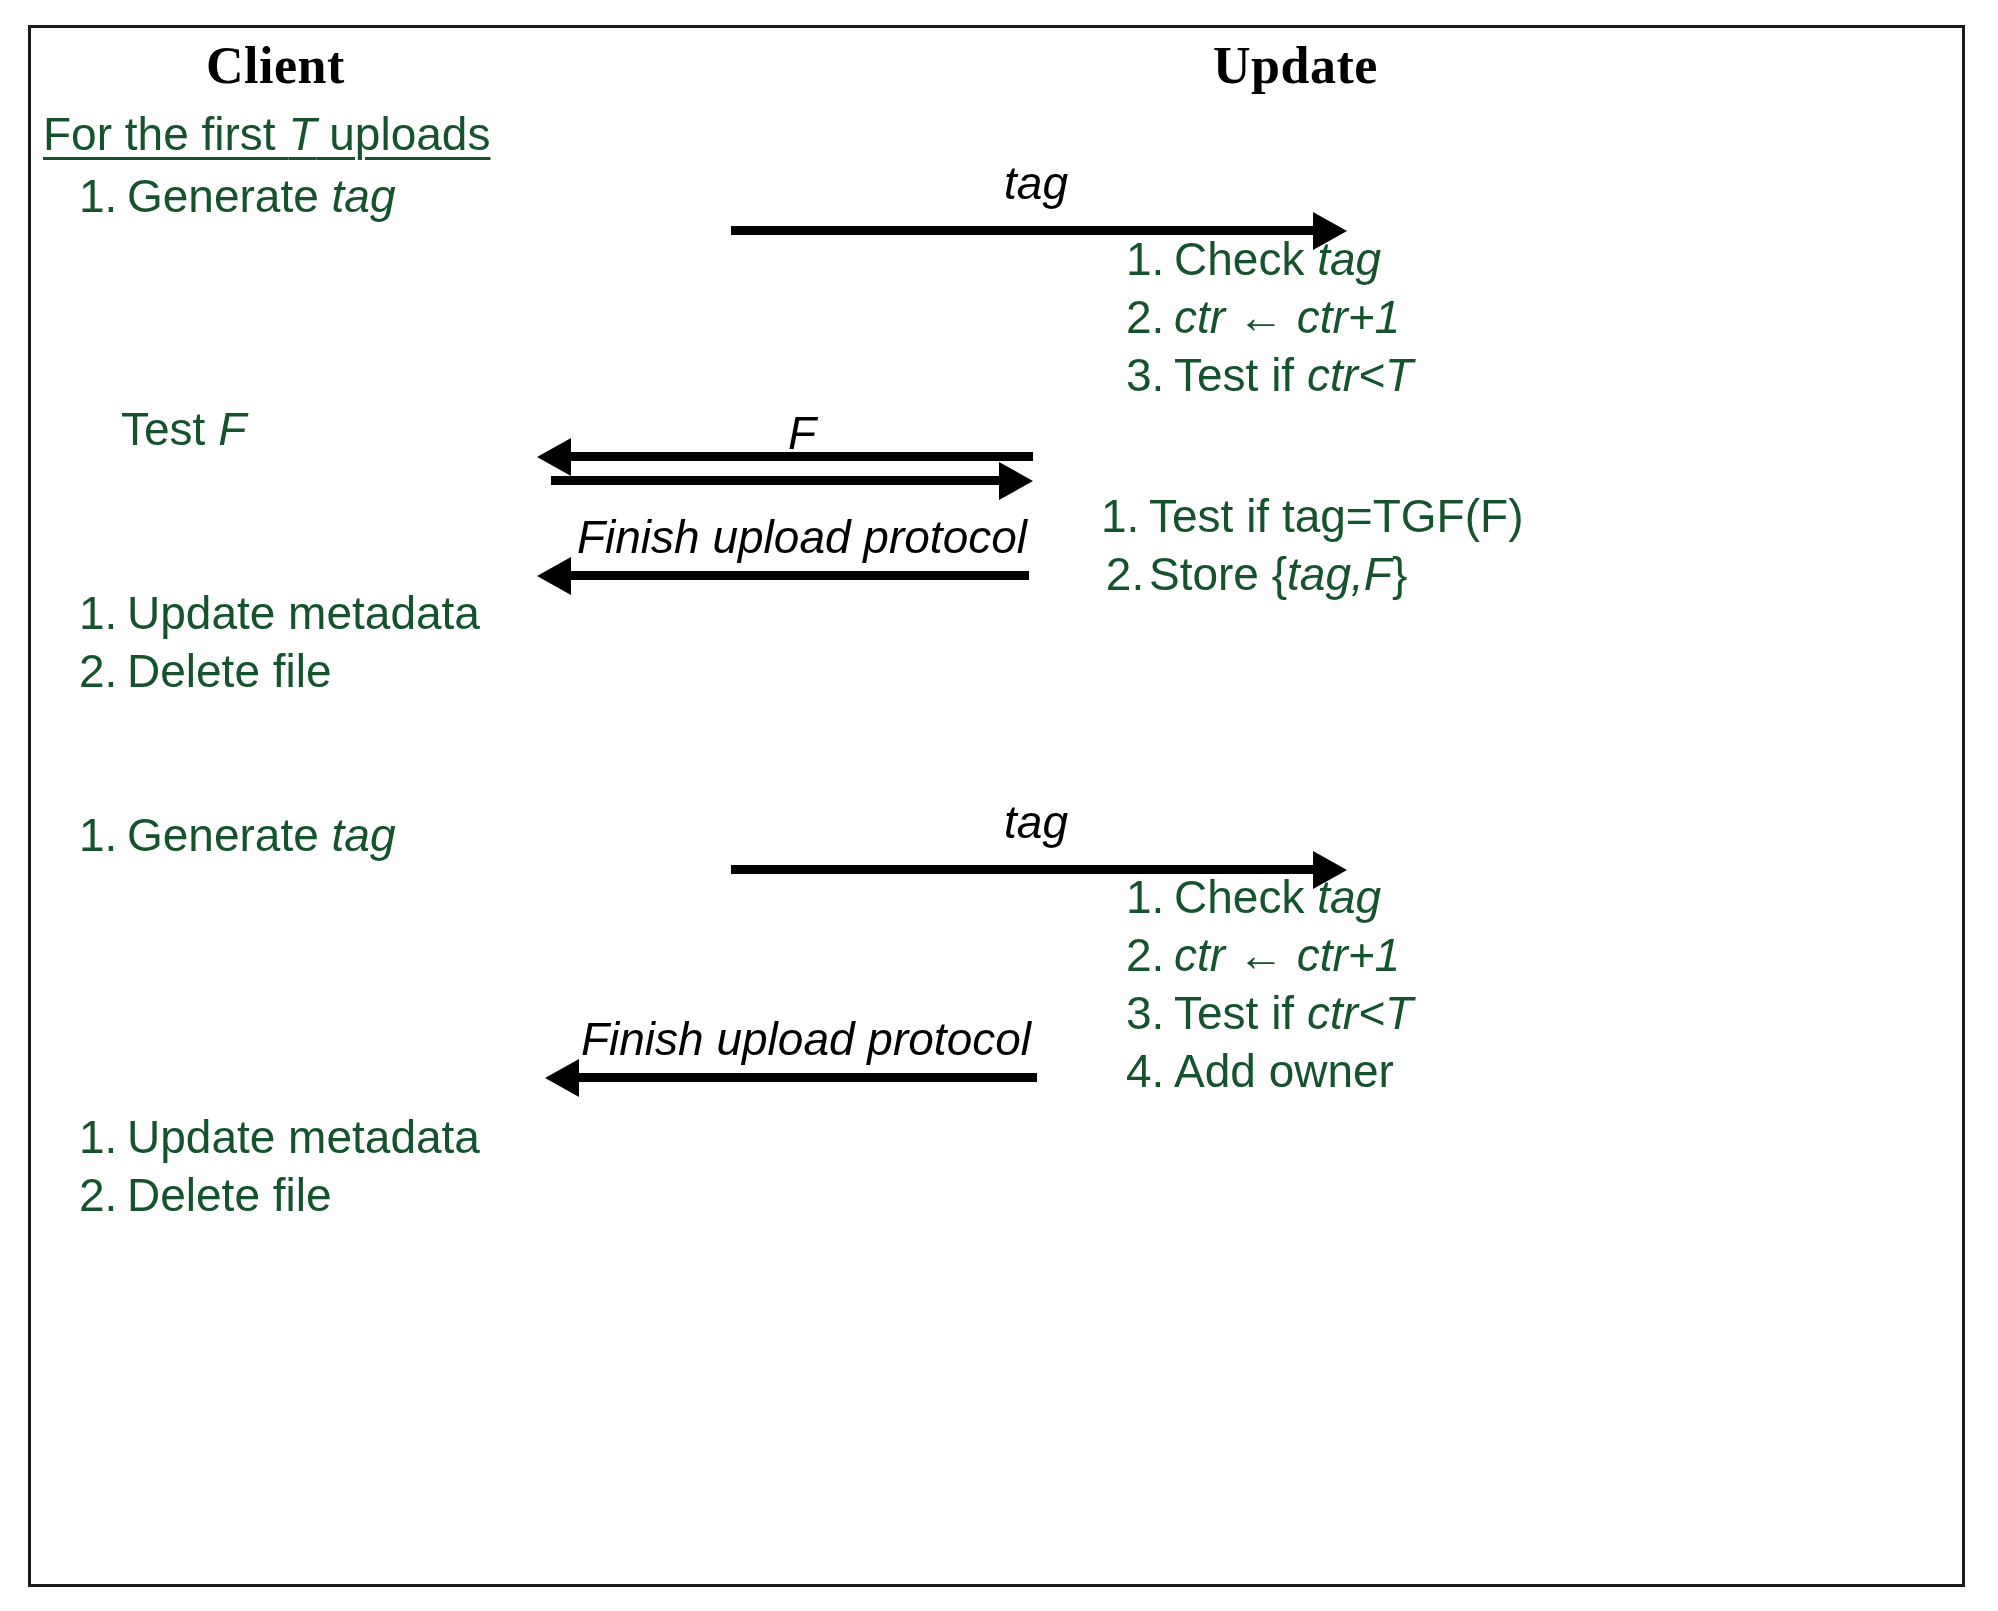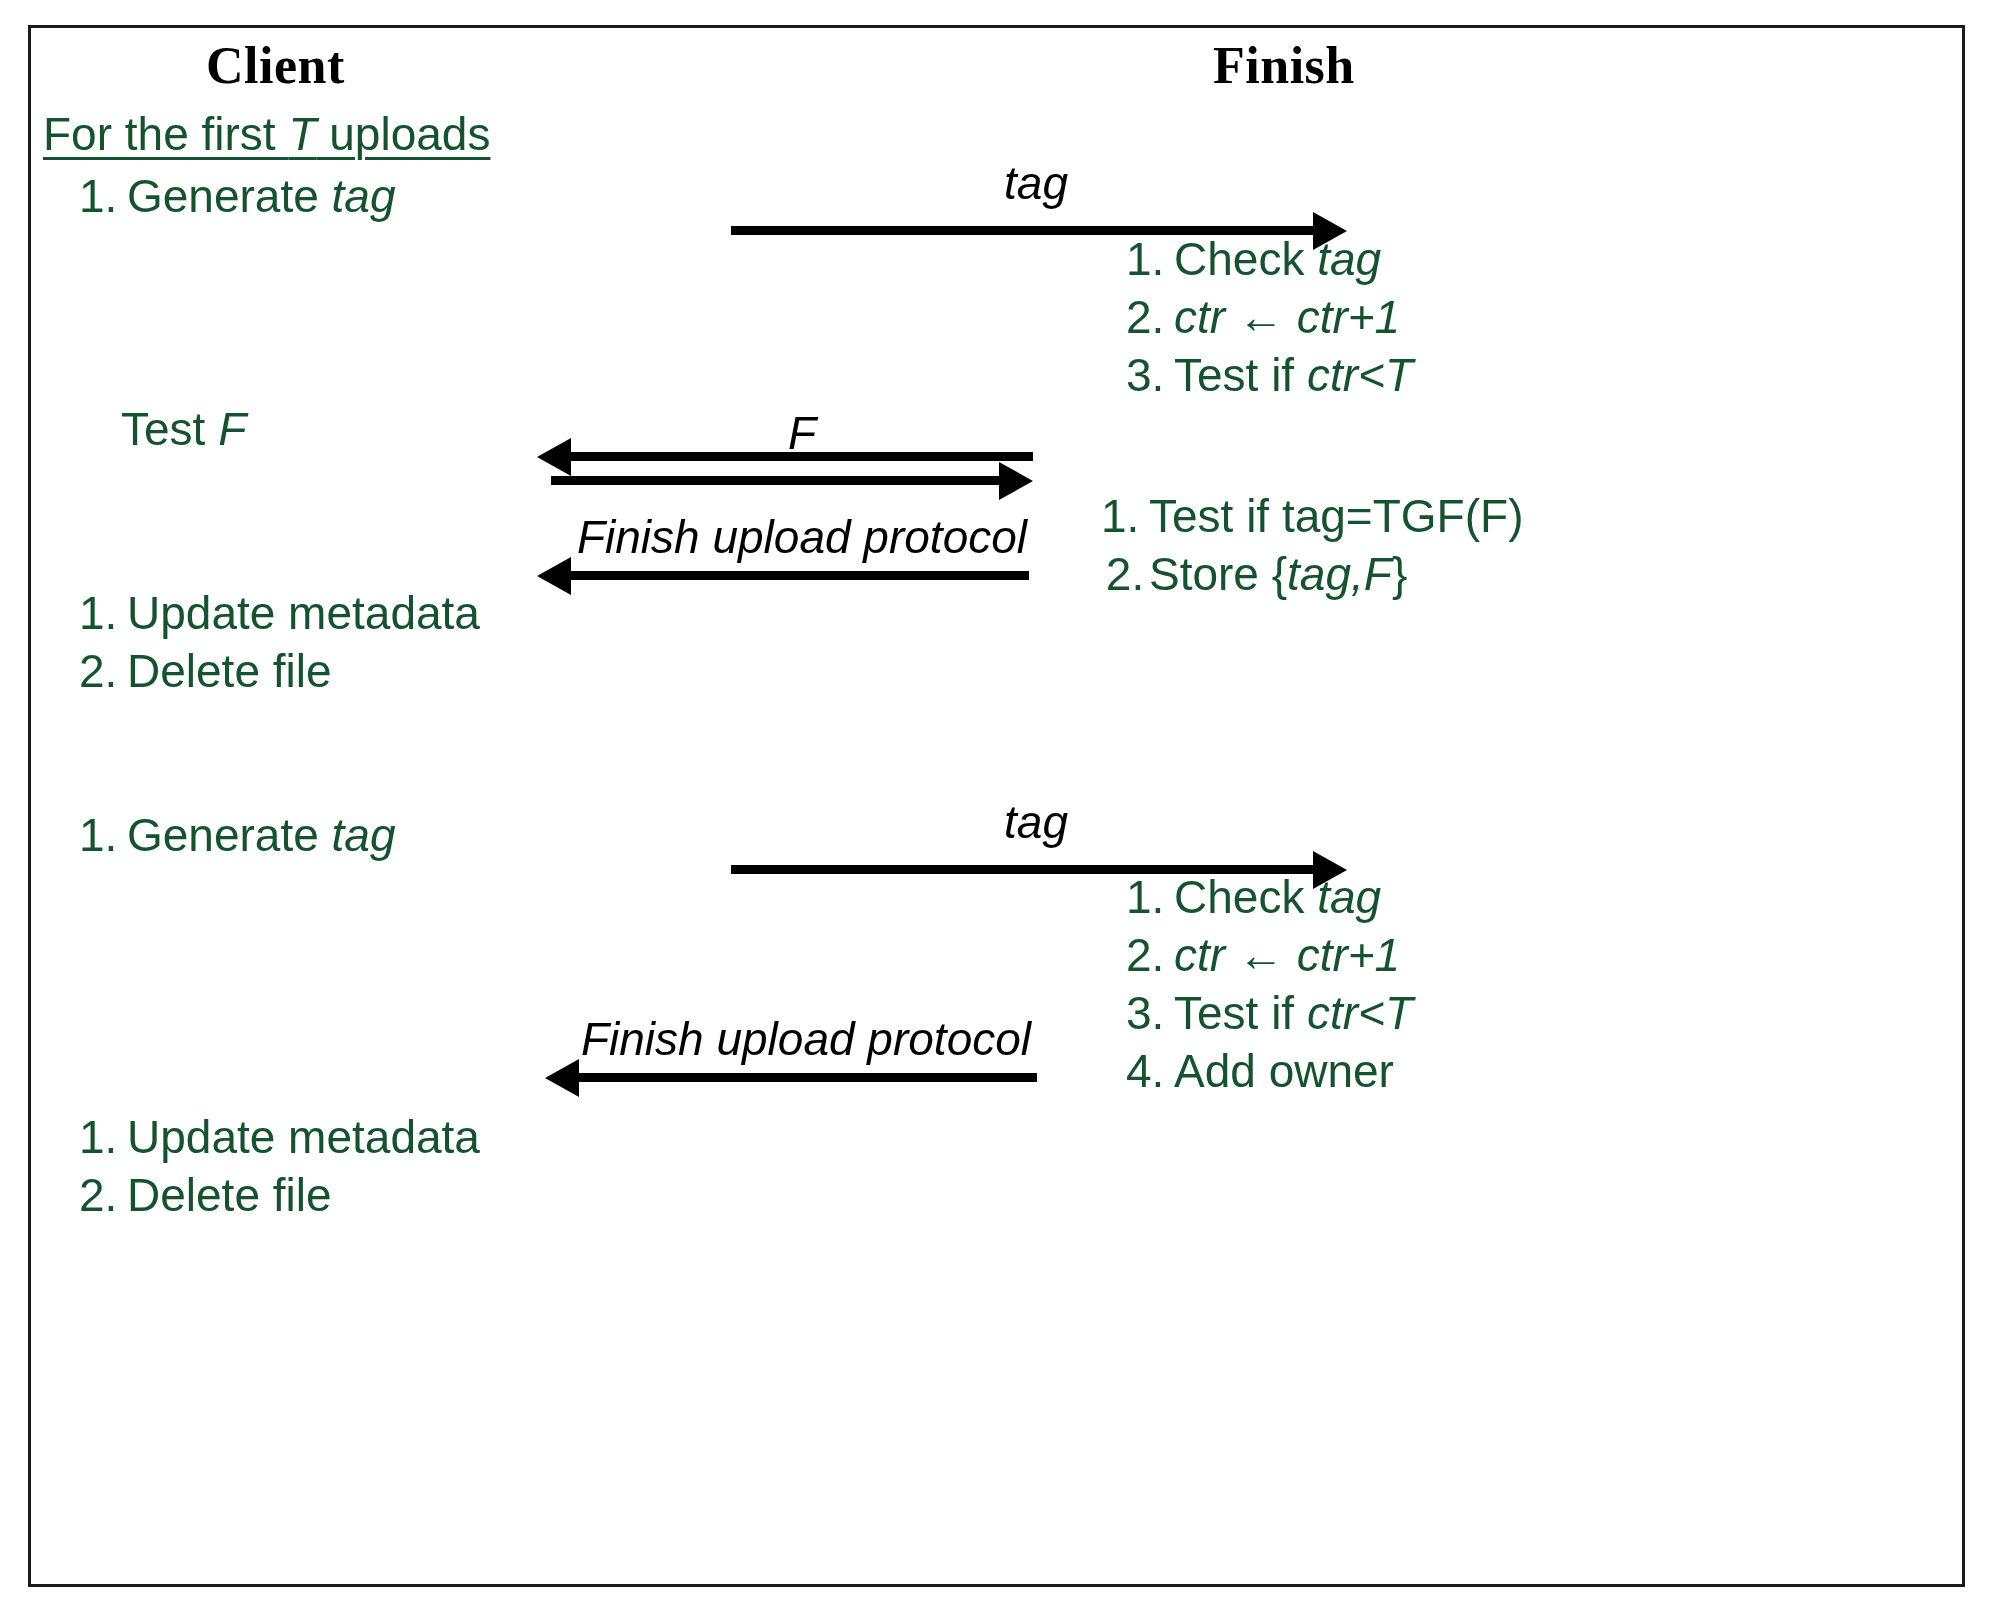--- a/index.html
+++ b/index.html
@@ -79,21 +79,21 @@
   .head-l { border-right: 34px solid #000000; }
 </style>
 </head>
 <body>
 
 <div id="canvas">
   <div id="frame">
 
     <div class="hdr" style="left:175px; top:8px;">Client</div>
 
-    <div class="hdr" style="left:1182px; top:8px;">Finish</div>
+    <div class="hdr" style="left:1182px; top:8px;">Update</div>
 
     <div class="txt section-hdr" style="left:12px; top:83px;"><span>For the first </span><span class="it">T</span><span> uploads</span></div>
 
     <div class="txt" style="left:48px; top:145px;"><span class="num">1.</span><span>Generate </span><span class="it">tag</span></div>
 
     <div class="msg" style="left:700px; top:128px; width:610px;">tag</div>
     <div class="arrow" style="left:700px; top:198px; width:582px;"></div>
     <div class="head-r" style="left:1282px; top:184px;"></div>
 
     <div class="txt" style="left:1095px; top:208px;"><span class="num">1.</span><span>Check </span><span class="it">tag</span></div>

